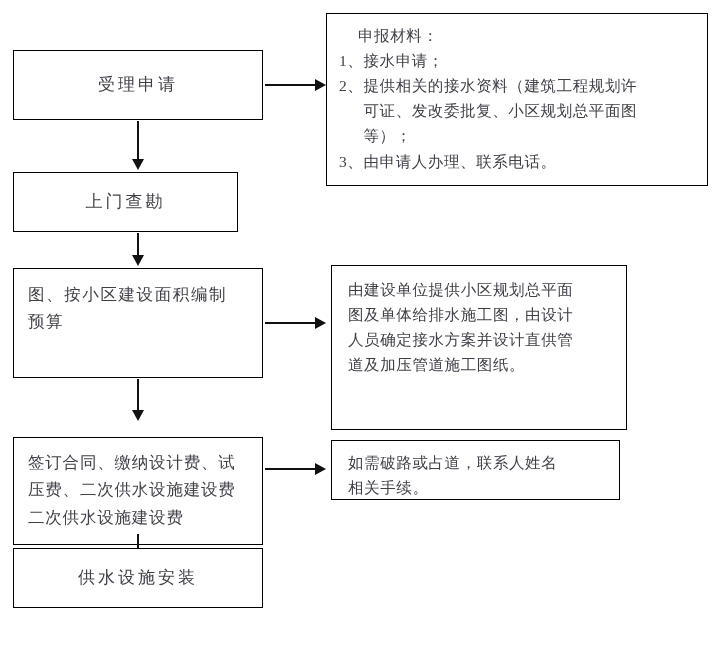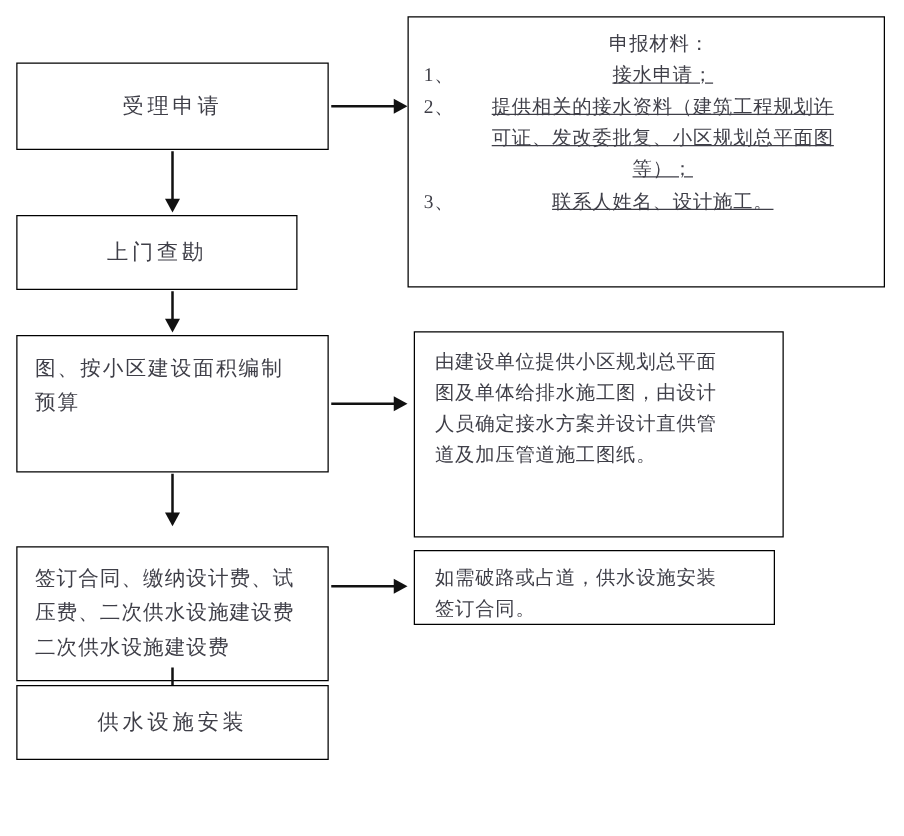--- a/index.html
+++ b/index.html
@@ -54,21 +54,20 @@
   .note-li {
     display: flex;
     align-items: flex-start;
   }
   .note-li .num {
     flex: 0 0 auto;
     white-space: pre;
   }
   .note-li .body {
     flex: 1 1 auto;
-    text-decoration: underline;
   }
   .note-para {
     text-indent: 0;
   }
   
   .v-line {
     position: absolute;
     width: 1.8px;
     background: #111111;
   }
@@ -106,21 +105,21 @@
   <div>
     <div class="h-line" style="left:265px; top:84px; width:54px;"></div>
     <div class="h-head" style="left:315px; top:78.5px;"></div>
   </div>
 
   <div>
     <div class="v-line" style="left:137px; top:121px; width:1.8px; height:40px;"></div>
     <div class="v-head" style="left:131.5px; top:159px;"></div>
   </div>
 
-  <div class="note" style="left:326px; top:13px; width:382px; height:217px;text-align:center;">
+  <div class="note" style="left:326px; top:13px; width:382px; height:173px;">
     <div class="note-inner">
       <div class="note-title">申报材料：</div>
 
       <div class="note-li">
         <span class="num">1、</span>
         <span class="body">
           <span>接水申请；</span>
         </span>
       </div>
 
@@ -129,21 +128,21 @@
         <span class="body">
           <div>提供相关的接水资料（建筑工程规划许</div>
           <div>可证、发改委批复、小区规划总平面图</div>
           <div>等）；</div>
         </span>
       </div>
 
       <div class="note-li">
         <span class="num">3、</span>
         <span class="body">
-          <span>联系人姓名、设计施工。</span>
+          <span>由申请人办理、联系电话。</span>
         </span>
       </div>
     </div>
   </div>
 
   <div class="node node-center" style="left:13px; top:172px; width:225px; height:60px;">
     <span class="txt">上门查勘</span>
   </div>
 
   <div>
@@ -190,22 +189,22 @@
     <div class="h-head" style="left:315px; top:462.5px;"></div>
   </div>
 
   <div>
     <div class="v-line" style="left:137px; top:534px; width:1.8px; height:34px;"></div>
     <div class="v-head" style="left:131.5px; top:566px;"></div>
   </div>
 
   <div class="note" style="left:331px; top:440px; width:289px; height:60px;">
     <div class="note-inner" style="padding:9px 10px 9px 16px;">
-      <div class="note-para">如需破路或占道，供水设施安装</div>
-      <div class="note-para">签订合同。</div>
+      <div class="note-para">如需破路或占道，联系人姓名</div>
+      <div class="note-para">相关手续。</div>
     </div>
   </div>
 
   <div class="node node-center" style="left:13px; top:548px; width:250px; height:60px;">
     <span class="txt">供水设施安装</span>
   </div>
 
 </div>
 
 </body></html>

